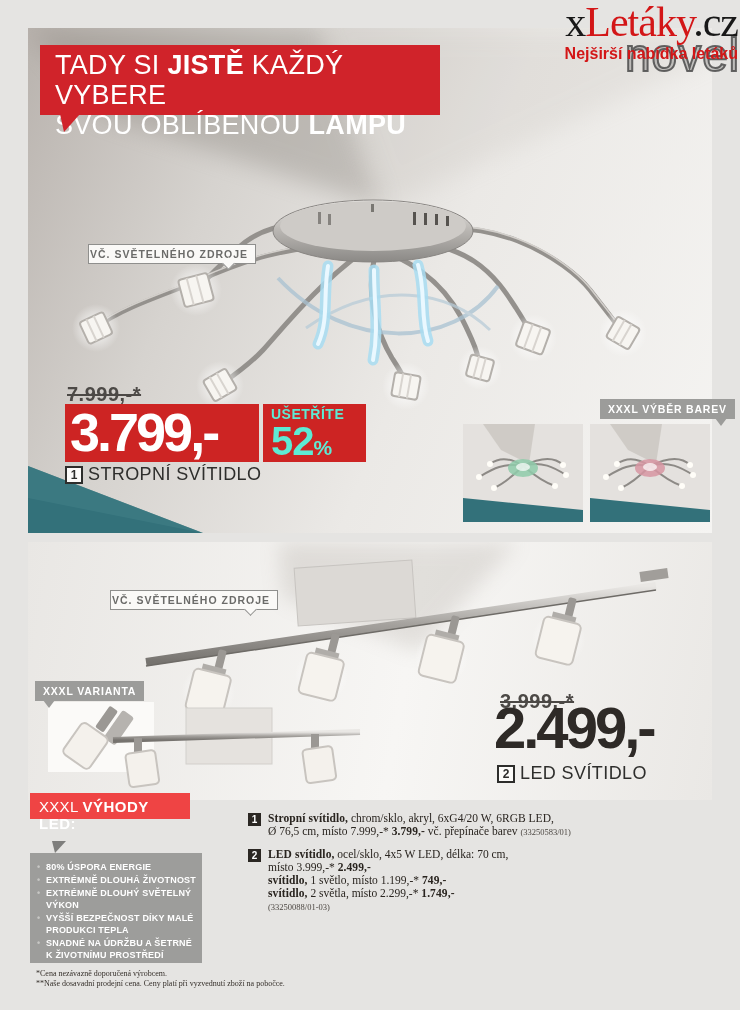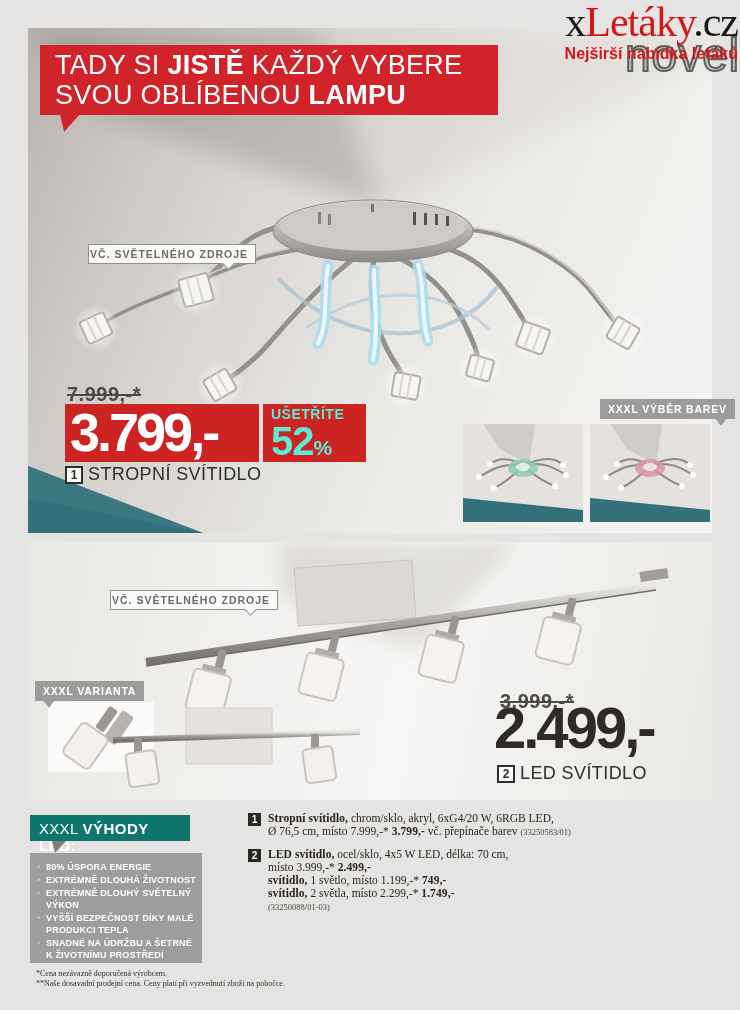--- a/index.html
+++ b/index.html
@@ -16,21 +16,21 @@
     background:linear-gradient(100deg,#e9e7e4 0%,#f7f6f4 55%,#eae8e5 100%); }
   
   .logo-block { position:absolute; top:0; right:2px; width:320px; text-align:right; z-index:6; }
   .logo { font-family:"Liberation Serif", serif; font-size:42px; line-height:44px; color:#181818; letter-spacing:-1px; }
   .logo .brand { color:#d31617; }
   .tagline { font-size:16px; font-weight:bold; color:#d31617; line-height:17px; margin-top:1px; position:relative; z-index:2; }
   .novel { position:absolute; top:32px; right:0px; z-index:3;
     font-size:46px; font-weight:400; letter-spacing:1px; line-height:46px;
     color:rgba(70,70,70,0.25); -webkit-text-stroke:2px rgba(75,75,75,0.85); }
   
-  .banner { position:absolute; left:40px; top:45px; width:458px; height:70px; z-index:5;
+  .banner { position:absolute; left:40px; top:45px; width:400px; height:70px; z-index:5;
     background:#d0232a; color:#fff; box-sizing:border-box; padding:5px 16px 0 15px;
     font-size:27px; line-height:30px; letter-spacing:0.3px; }
   .banner-tail { position:absolute; left:60px; top:114px; width:0; height:0; z-index:5;
     border-top:18px solid #d0232a; border-right:16px solid transparent; border-left:4px solid transparent; }
   
   .inc-badge { position:absolute; z-index:5; background:#faf9f7; border:1px solid #8f8f8d;
     color:#6b6b69; font-size:10.5px; font-weight:bold; letter-spacing:1px; padding:3px 7px 3px 1px; }
   .inc-badge::after { content:""; position:absolute; bottom:-5px; right:22px; width:8px; height:8px;
     background:#faf9f7; border-right:1px solid #8f8f8d; border-bottom:1px solid #8f8f8d; transform:rotate(45deg); }
   .gray-badge { position:absolute; z-index:5; background:#9c9c9a; color:#fff;
@@ -56,22 +56,22 @@
   .item-row { position:absolute; z-index:5; display:flex; align-items:center; gap:5px; }
   .item-num { width:14px; height:14px; border:2px solid #2d2d2b; background:#fcfbf9; color:#2d2d2b;
     font-size:12px; font-weight:bold; display:flex; align-items:center; justify-content:center; line-height:14px; }
   .item-name { font-size:18px; color:#2e2e2c; letter-spacing:0.4px; }
   
   .thumb { position:absolute; z-index:4; width:120px; height:98px; }
   
   .ambiente { position:absolute; left:598px; top:544px; z-index:5;
     font-family:"Liberation Serif", serif; font-size:28px; color:#9e9e9c; letter-spacing:0.5px; }
   
-  .ben-head { position:absolute; left:30px; top:815px; width:160px; height:26px; z-index:5;
-    background:#0f766e; color:#fff; box-sizing:border-box; padding:5px 0 0 9px; font-size:15px; letter-spacing:0.3px; }
+  .ben-head { position:absolute; left:30px; top:793px; width:160px; height:26px; z-index:5;
+    background:#ef4444; color:#fff; box-sizing:border-box; padding:5px 0 0 9px; font-size:15px; letter-spacing:0.3px; }
   .ben-head b { letter-spacing:0.5px; }
   .ben-tail { position:absolute; left:52px; top:841px; width:0; height:0; z-index:5;
     border-top:12px solid #7e7e7c; border-right:11px solid transparent; border-left:3px solid transparent; }
   .ben-body { position:absolute; left:30px; top:853px; width:172px; height:110px; z-index:5;
     background:#9d9d9b; color:#fff; box-sizing:border-box; padding:8px 4px 0 6px; }
   .ben-body ul { margin:0; padding:0; list-style:none; }
   .ben-body li { position:relative; padding-left:10px; font-size:9px; font-weight:bold;
     letter-spacing:0.2px; line-height:12px; margin-bottom:1px; }
   .ben-body li::before { content:"•"; position:absolute; left:1px; top:0; color:#c7c7c5; }
   

